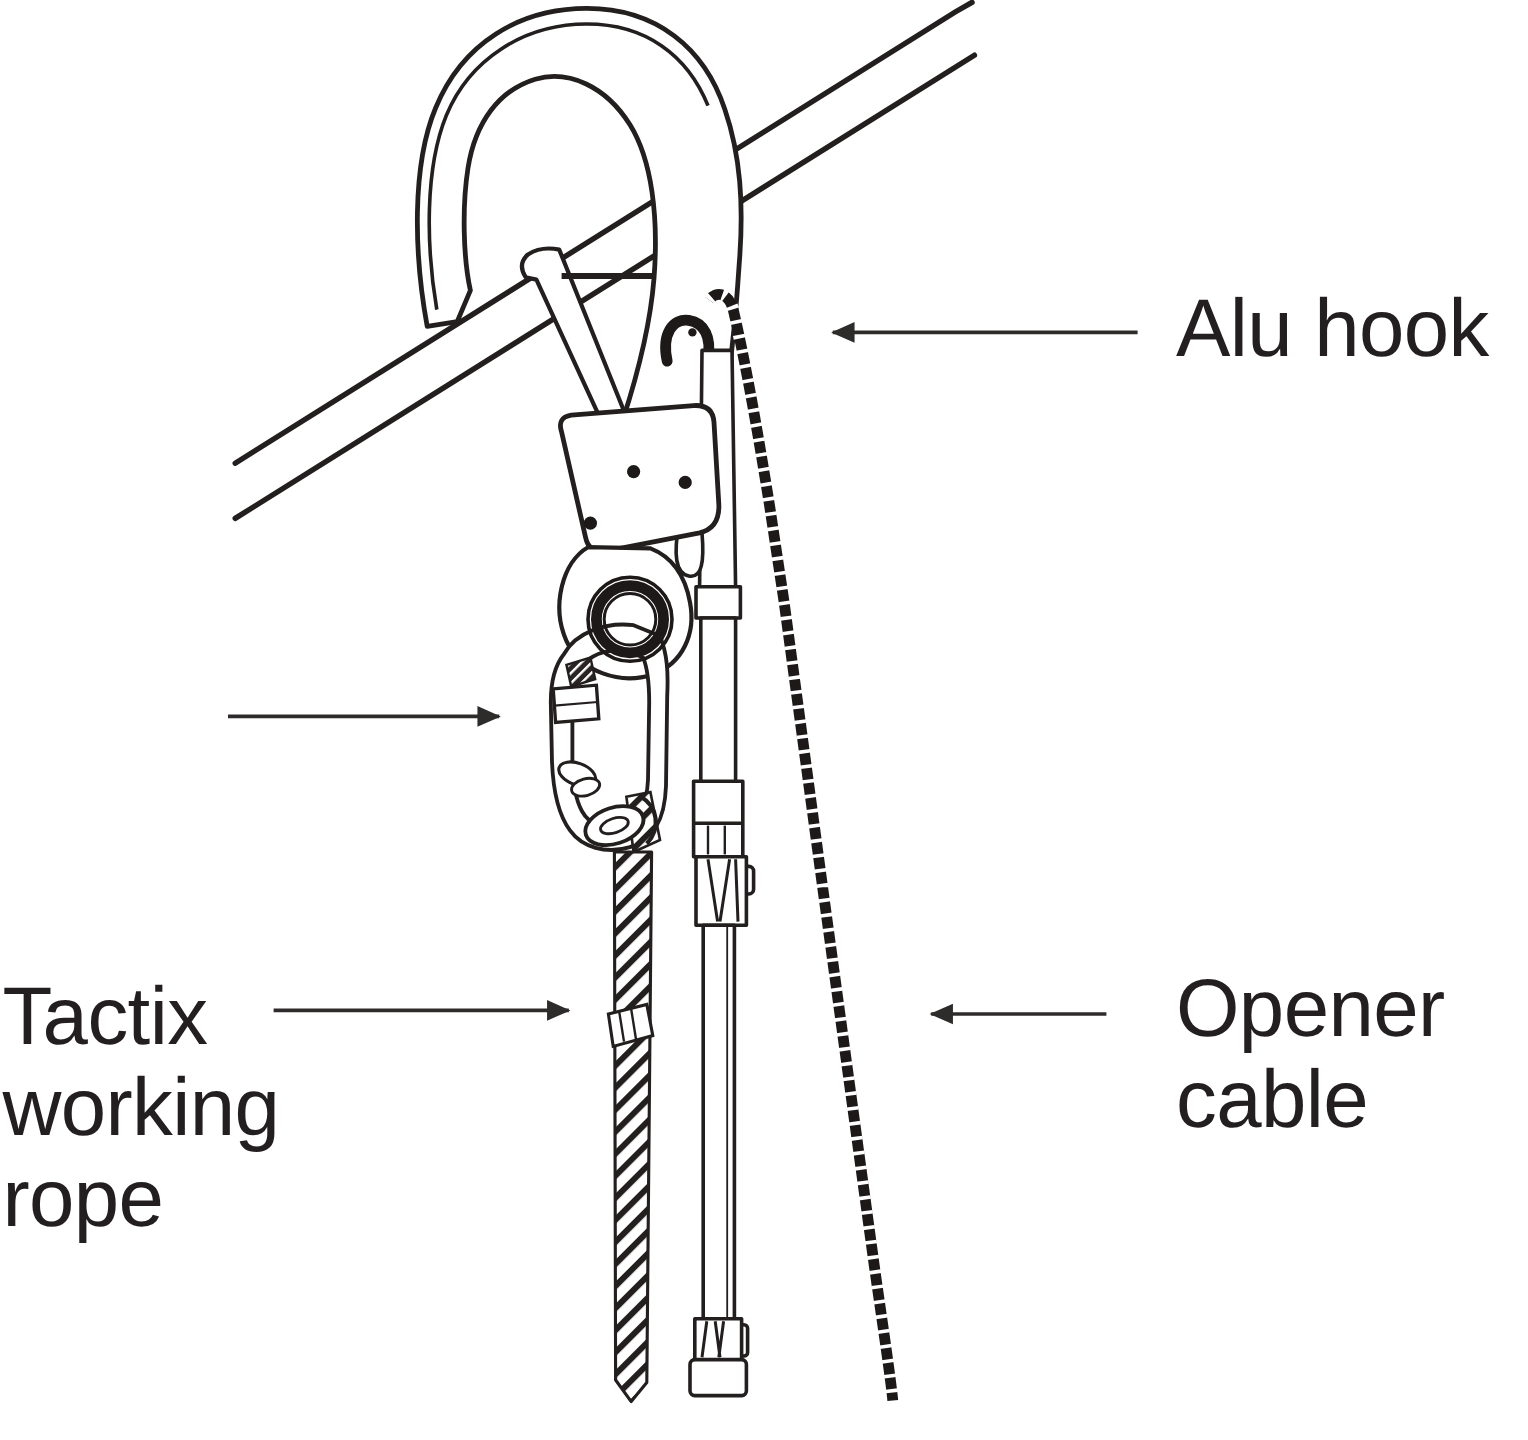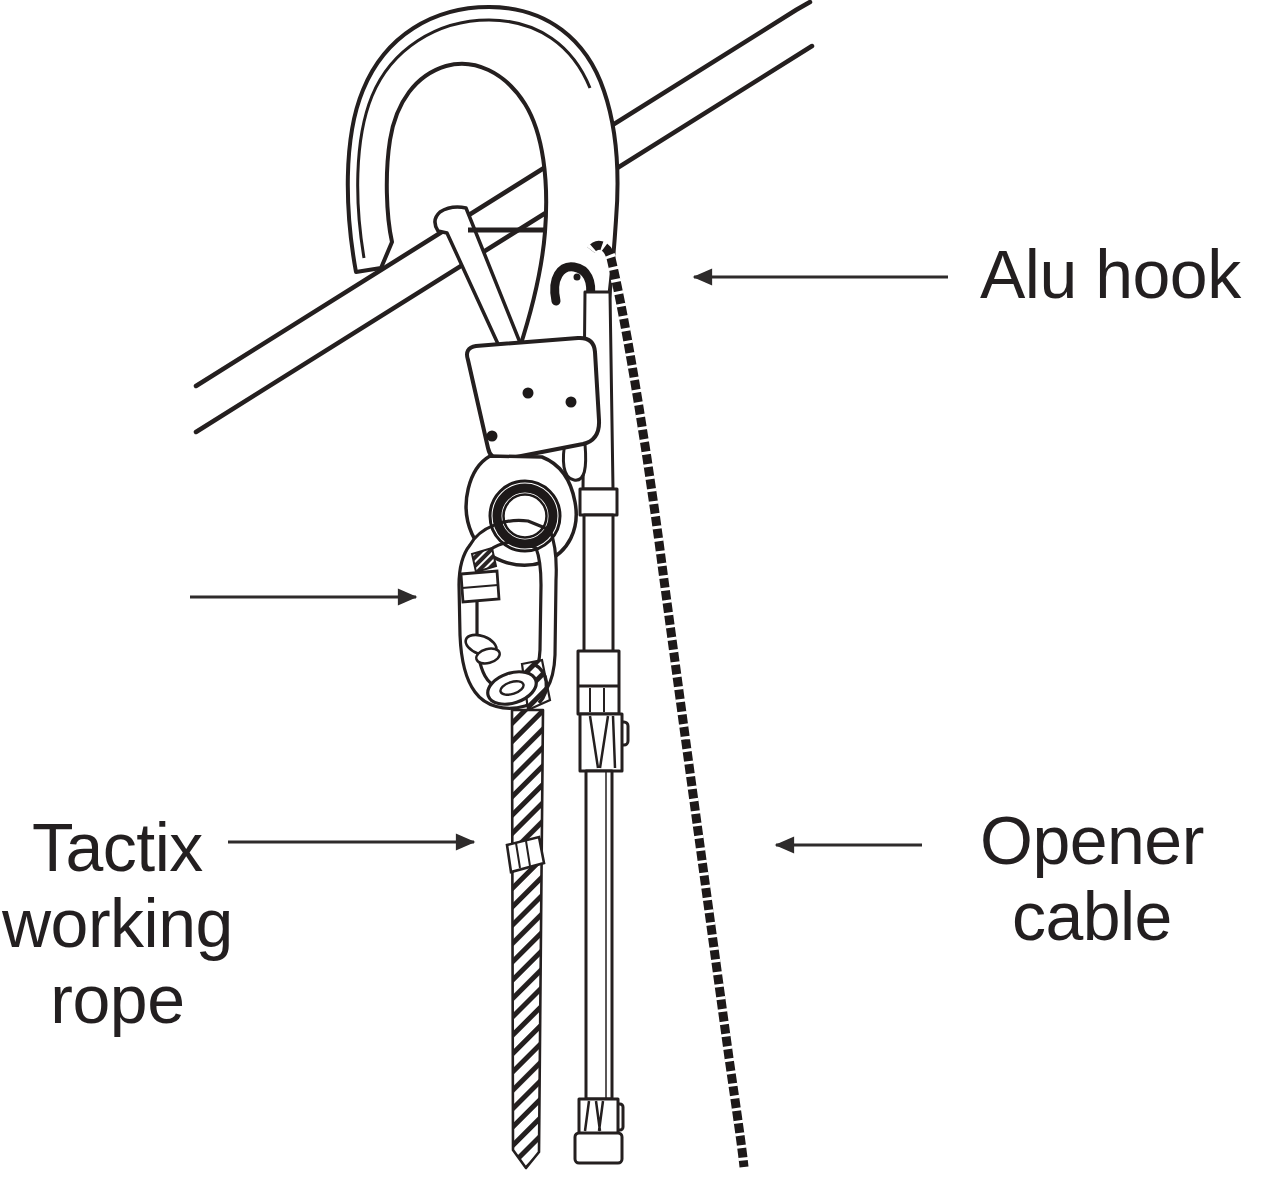--- a/index.html
+++ b/index.html
@@ -2,21 +2,20 @@
 <html><head>
 <meta charset="utf-8">
 <style>
   html,body{margin:0;padding:0;background:#ffffff;}
   .stage{
     position:relative;
     width:1251px;height:1200px;
     background:#ffffff;
     overflow:hidden;
     font-family:"Liberation Sans", sans-serif;
-    text-align:center;
   }
   .stage svg{position:absolute;left:0;top:0;}
   .diagram-label{
     position:absolute;
     color:#231f20;
     font-size:68px;
     line-height:76px;
     letter-spacing:-0.5px;
     white-space:nowrap;
   }

